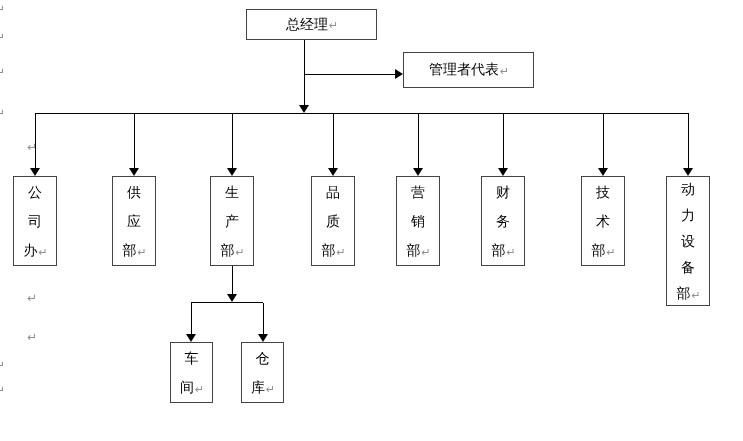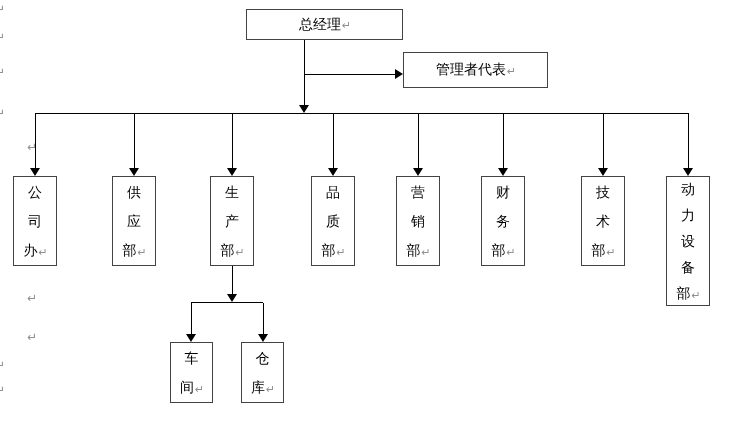--- a/index.html
+++ b/index.html
@@ -54,32 +54,32 @@
   <span class="fmark" style="left:-5px;top:31px">↵</span>
   <span class="fmark" style="left:-5px;top:66px">↵</span>
   <span class="fmark" style="left:-5px;top:107px">↵</span>
   <span class="fmark" style="left:-5px;top:359px">↵</span>
   <span class="fmark" style="left:-5px;top:384px">↵</span>
 
   <span class="fmark" style="left:27px;top:141px">↵</span>
   <span class="fmark" style="left:27px;top:292px">↵</span>
   <span class="fmark" style="left:27px;top:331px">↵</span>
 
-  <div class="box hbox" style="left:246px;top:9px;width:157px;height:31px">
+  <div class="box hbox" style="left:246px;top:9px;width:131px;height:31px">
     <span>总经理</span>
       <span class="retmark">↵</span>
   </div>
 
   <div class="line v" style="left:304px;top:40px;height:65px"></div>
   <div class="arrow-down" style="left:299px;top:105px"></div>
 
   <div class="line h" style="left:304px;top:74px;width:91px"></div>
   <div class="arrow-right" style="left:395px;top:69px"></div>
 
-  <div class="box hbox" style="left:403px;top:52px;width:145px;height:36px">
+  <div class="box hbox" style="left:403px;top:52px;width:131px;height:36px">
     <span>管理者代表</span>
       <span class="retmark">↵</span>
   </div>
 
   <div class="line h" style="left:35px;top:113px;width:654px"></div>
 
   <div class="line v" style="left:35px;top:114px;height:54px"></div>
   <div class="arrow-down" style="left:30px;top:168px"></div>
   <div class="line v" style="left:134px;top:114px;height:54px"></div>
   <div class="arrow-down" style="left:129px;top:168px"></div>

